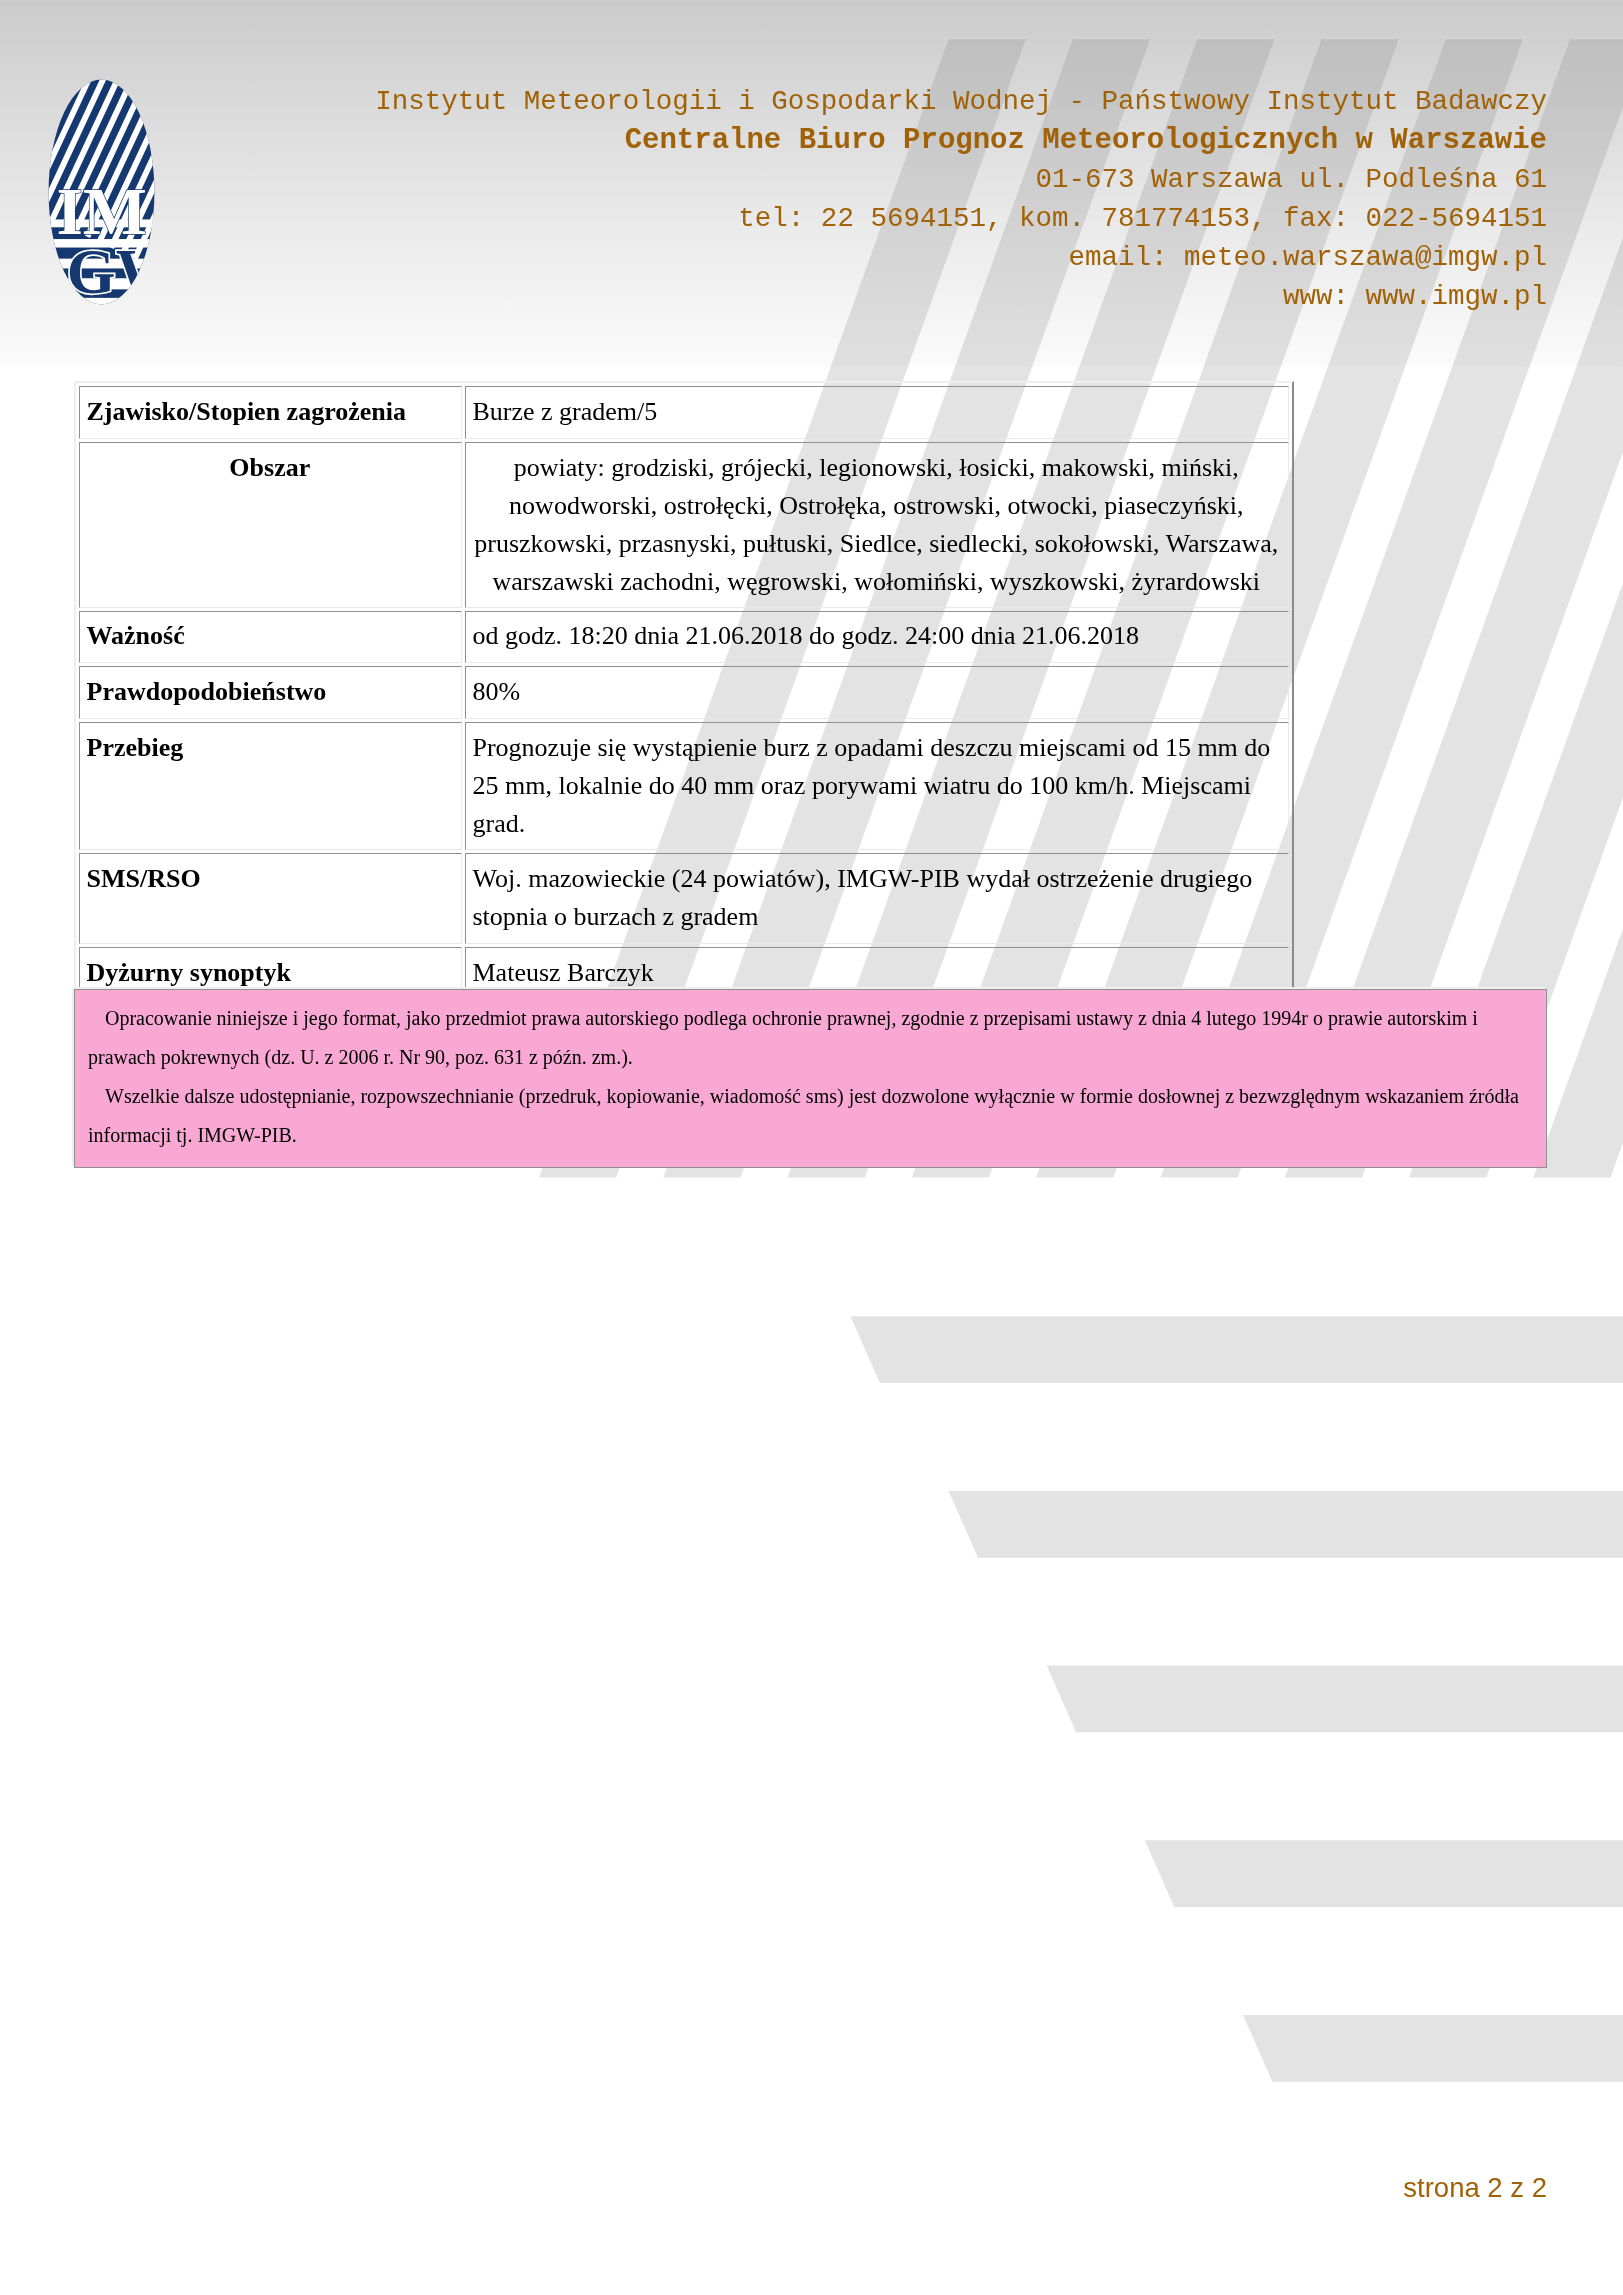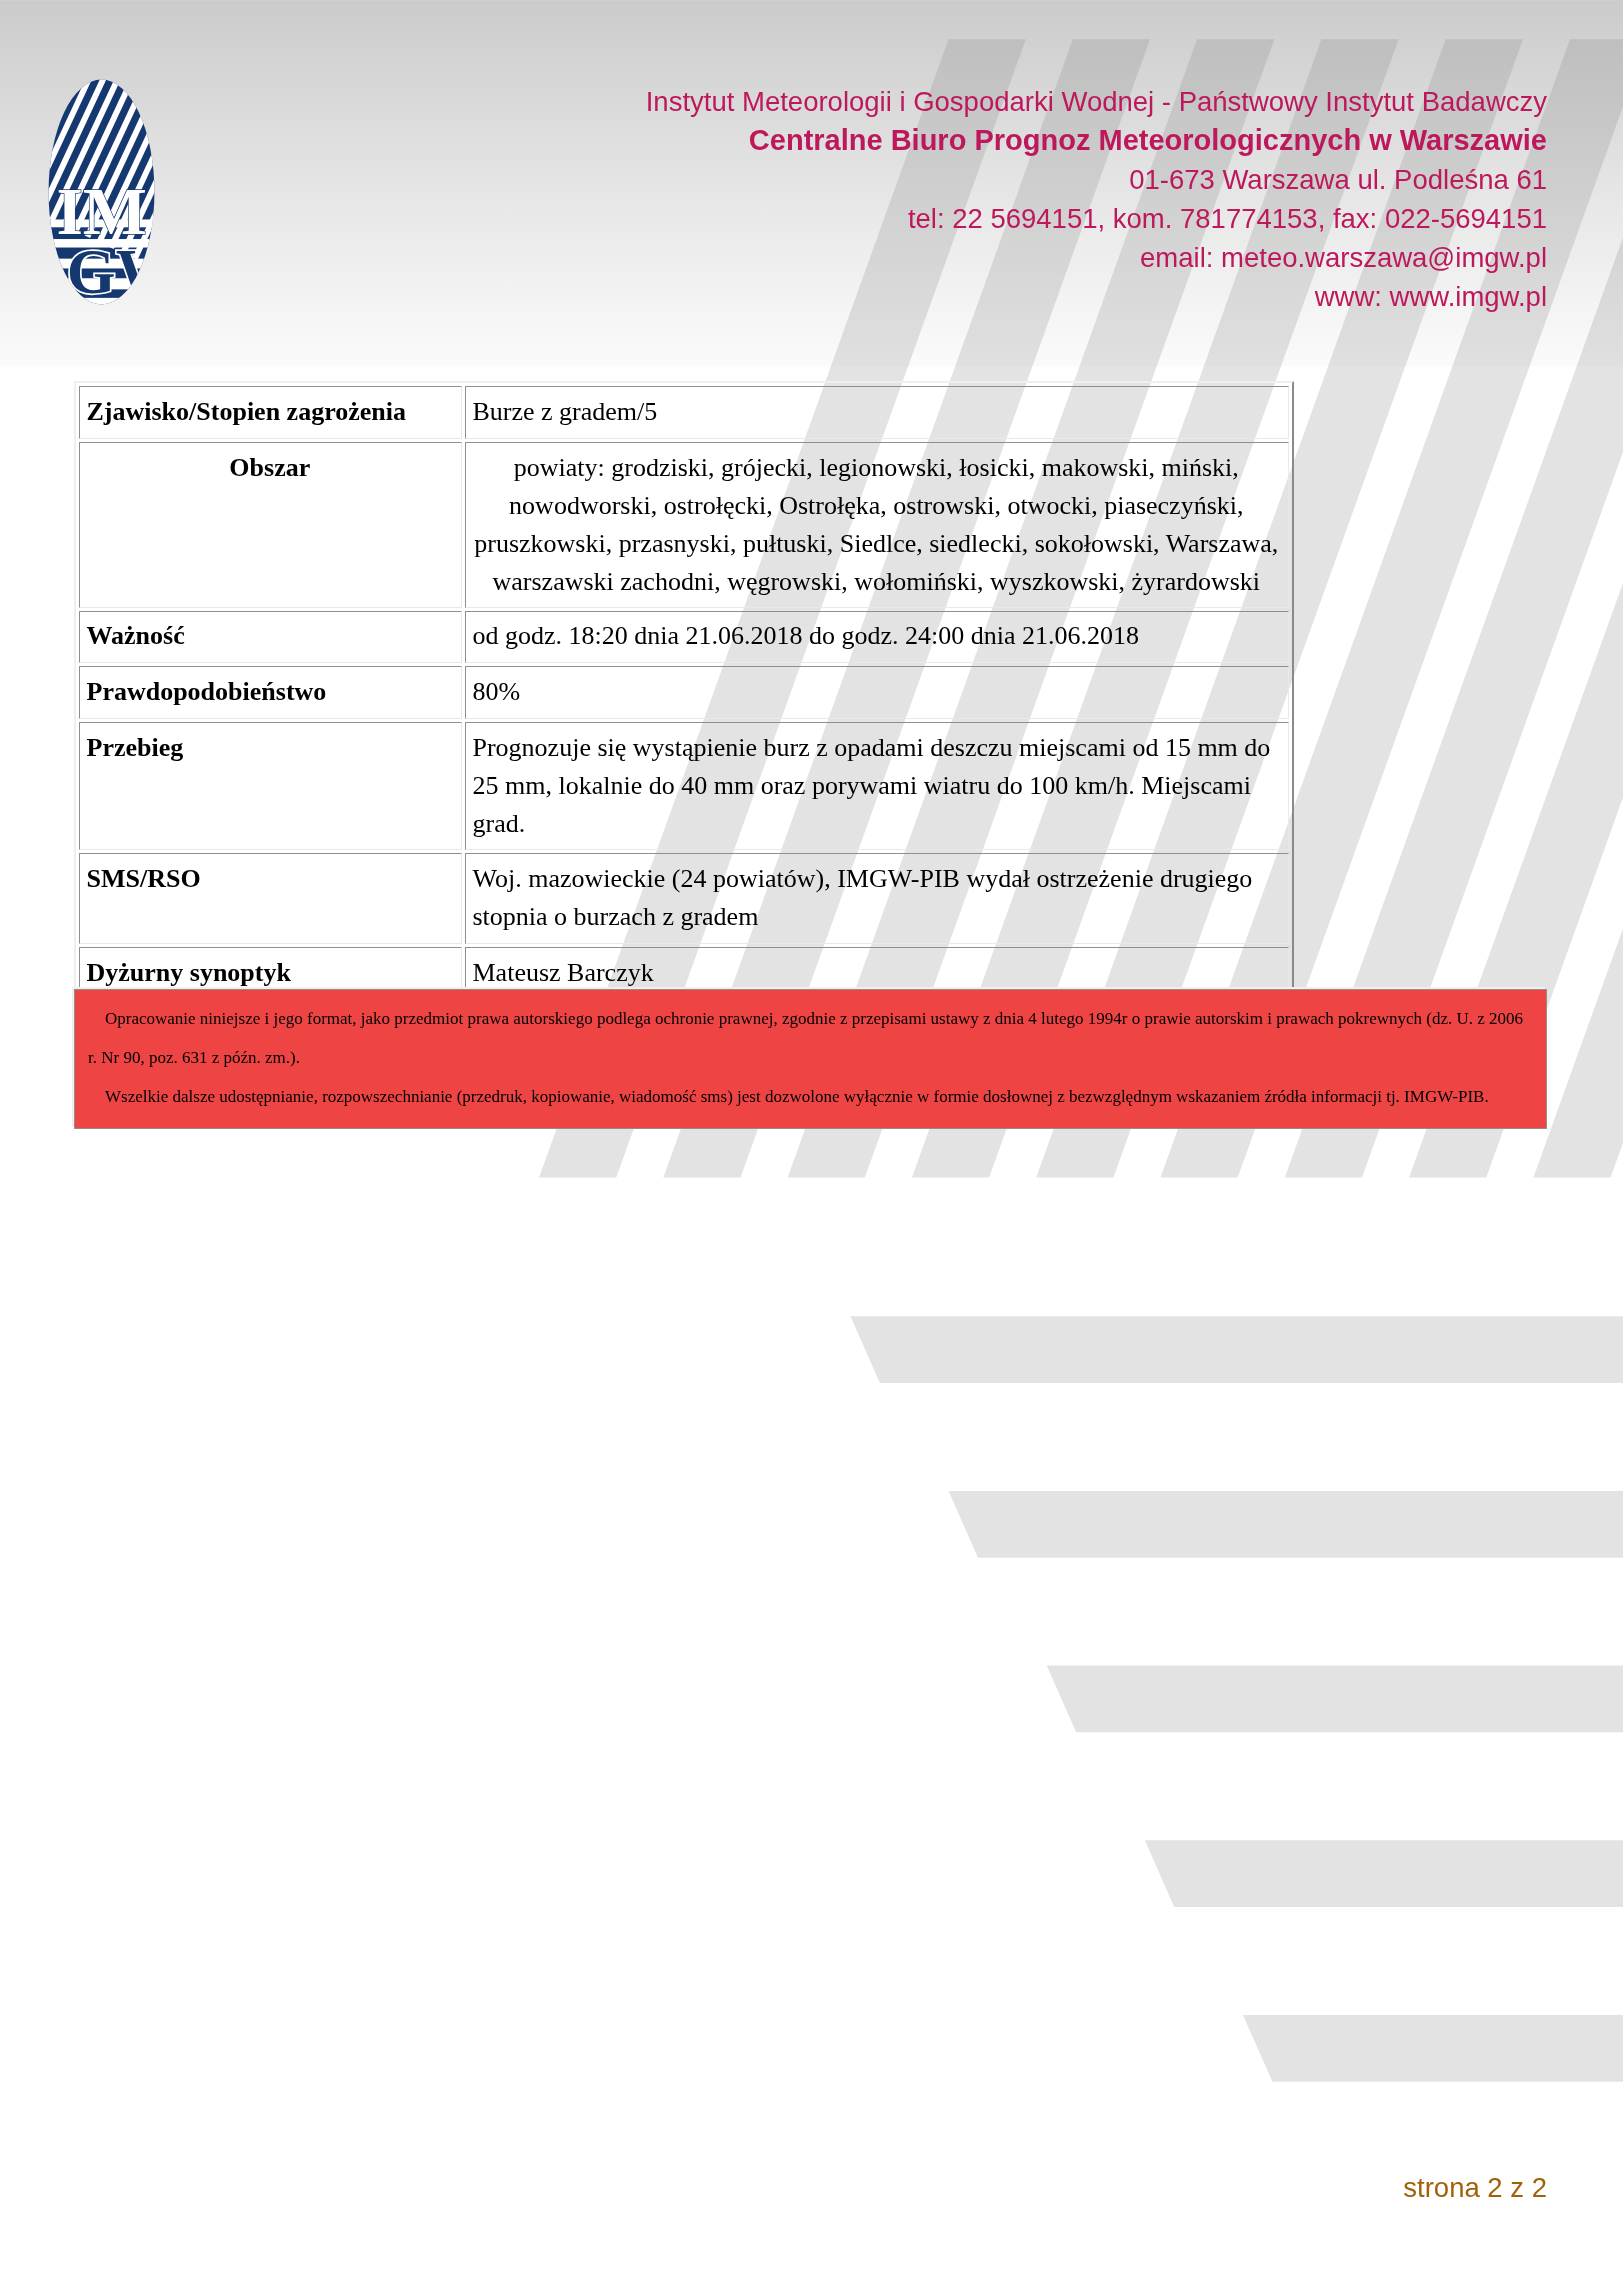--- a/index.html
+++ b/index.html
@@ -9,22 +9,22 @@
     background:#ffffff;
     overflow:hidden;
     font-family:"Liberation Serif", serif;
   }
   #watermark{position:absolute;left:0;top:0;z-index:0;}
   
   #logo{position:absolute;left:47px;top:77px;z-index:2;}
   .hdr-block{
     position:absolute;top:82px;right:76px;z-index:2;
     text-align:right;
-    font-family:Liberation Sans, sans-serif;
-    color:#be185d;
+    font-family:Liberation Mono, monospace;
+    color:#a16207;
     line-height:39px;font-size:27.5px;
   }
   .hdr-bold{font-weight:bold;font-size:29px;}
   
   #warn-table{
     position:absolute;left:74px;top:381px;z-index:2;
     width:1220px;
     border-collapse:separate;border-spacing:3.3px;
     border:2px solid;border-color:#efefef #8a8a8a #8a8a8a #efefef;
     table-layout:fixed;
@@ -43,25 +43,25 @@
   tr.row-gray td{background:#d3d3d3;}
   tr.h1 td{height:39px;}
   tr.h4 td{height:149px;text-align:center;}
   tr.h2 td{height:79px;}
   tr.h2b td{height:77px;}
   tr.hsyn td{height:63px;}
   
   #copyright{
     position:absolute;left:74px;top:989px;z-index:2;
     width:1445px;
-    background:#ef4444;
+    background:#f9a8d4;
     border:1.3px solid #8f8f8f;
     box-shadow:-2px -2px 0 #efefef;
     padding:9.2px 13px 11.8px 13px;
-    font-size:17px;line-height:39px;color:#000;
+    font-size:20px;line-height:39px;color:#000;
   }
   .cr-para{margin:0;text-indent:17px;}
   
   #page-num{
     position:absolute;right:76px;top:2172px;z-index:2;
     font-family:"Liberation Sans", sans-serif;
     font-size:27.5px;color:#a16207;
   }
 </style>
 </head>

